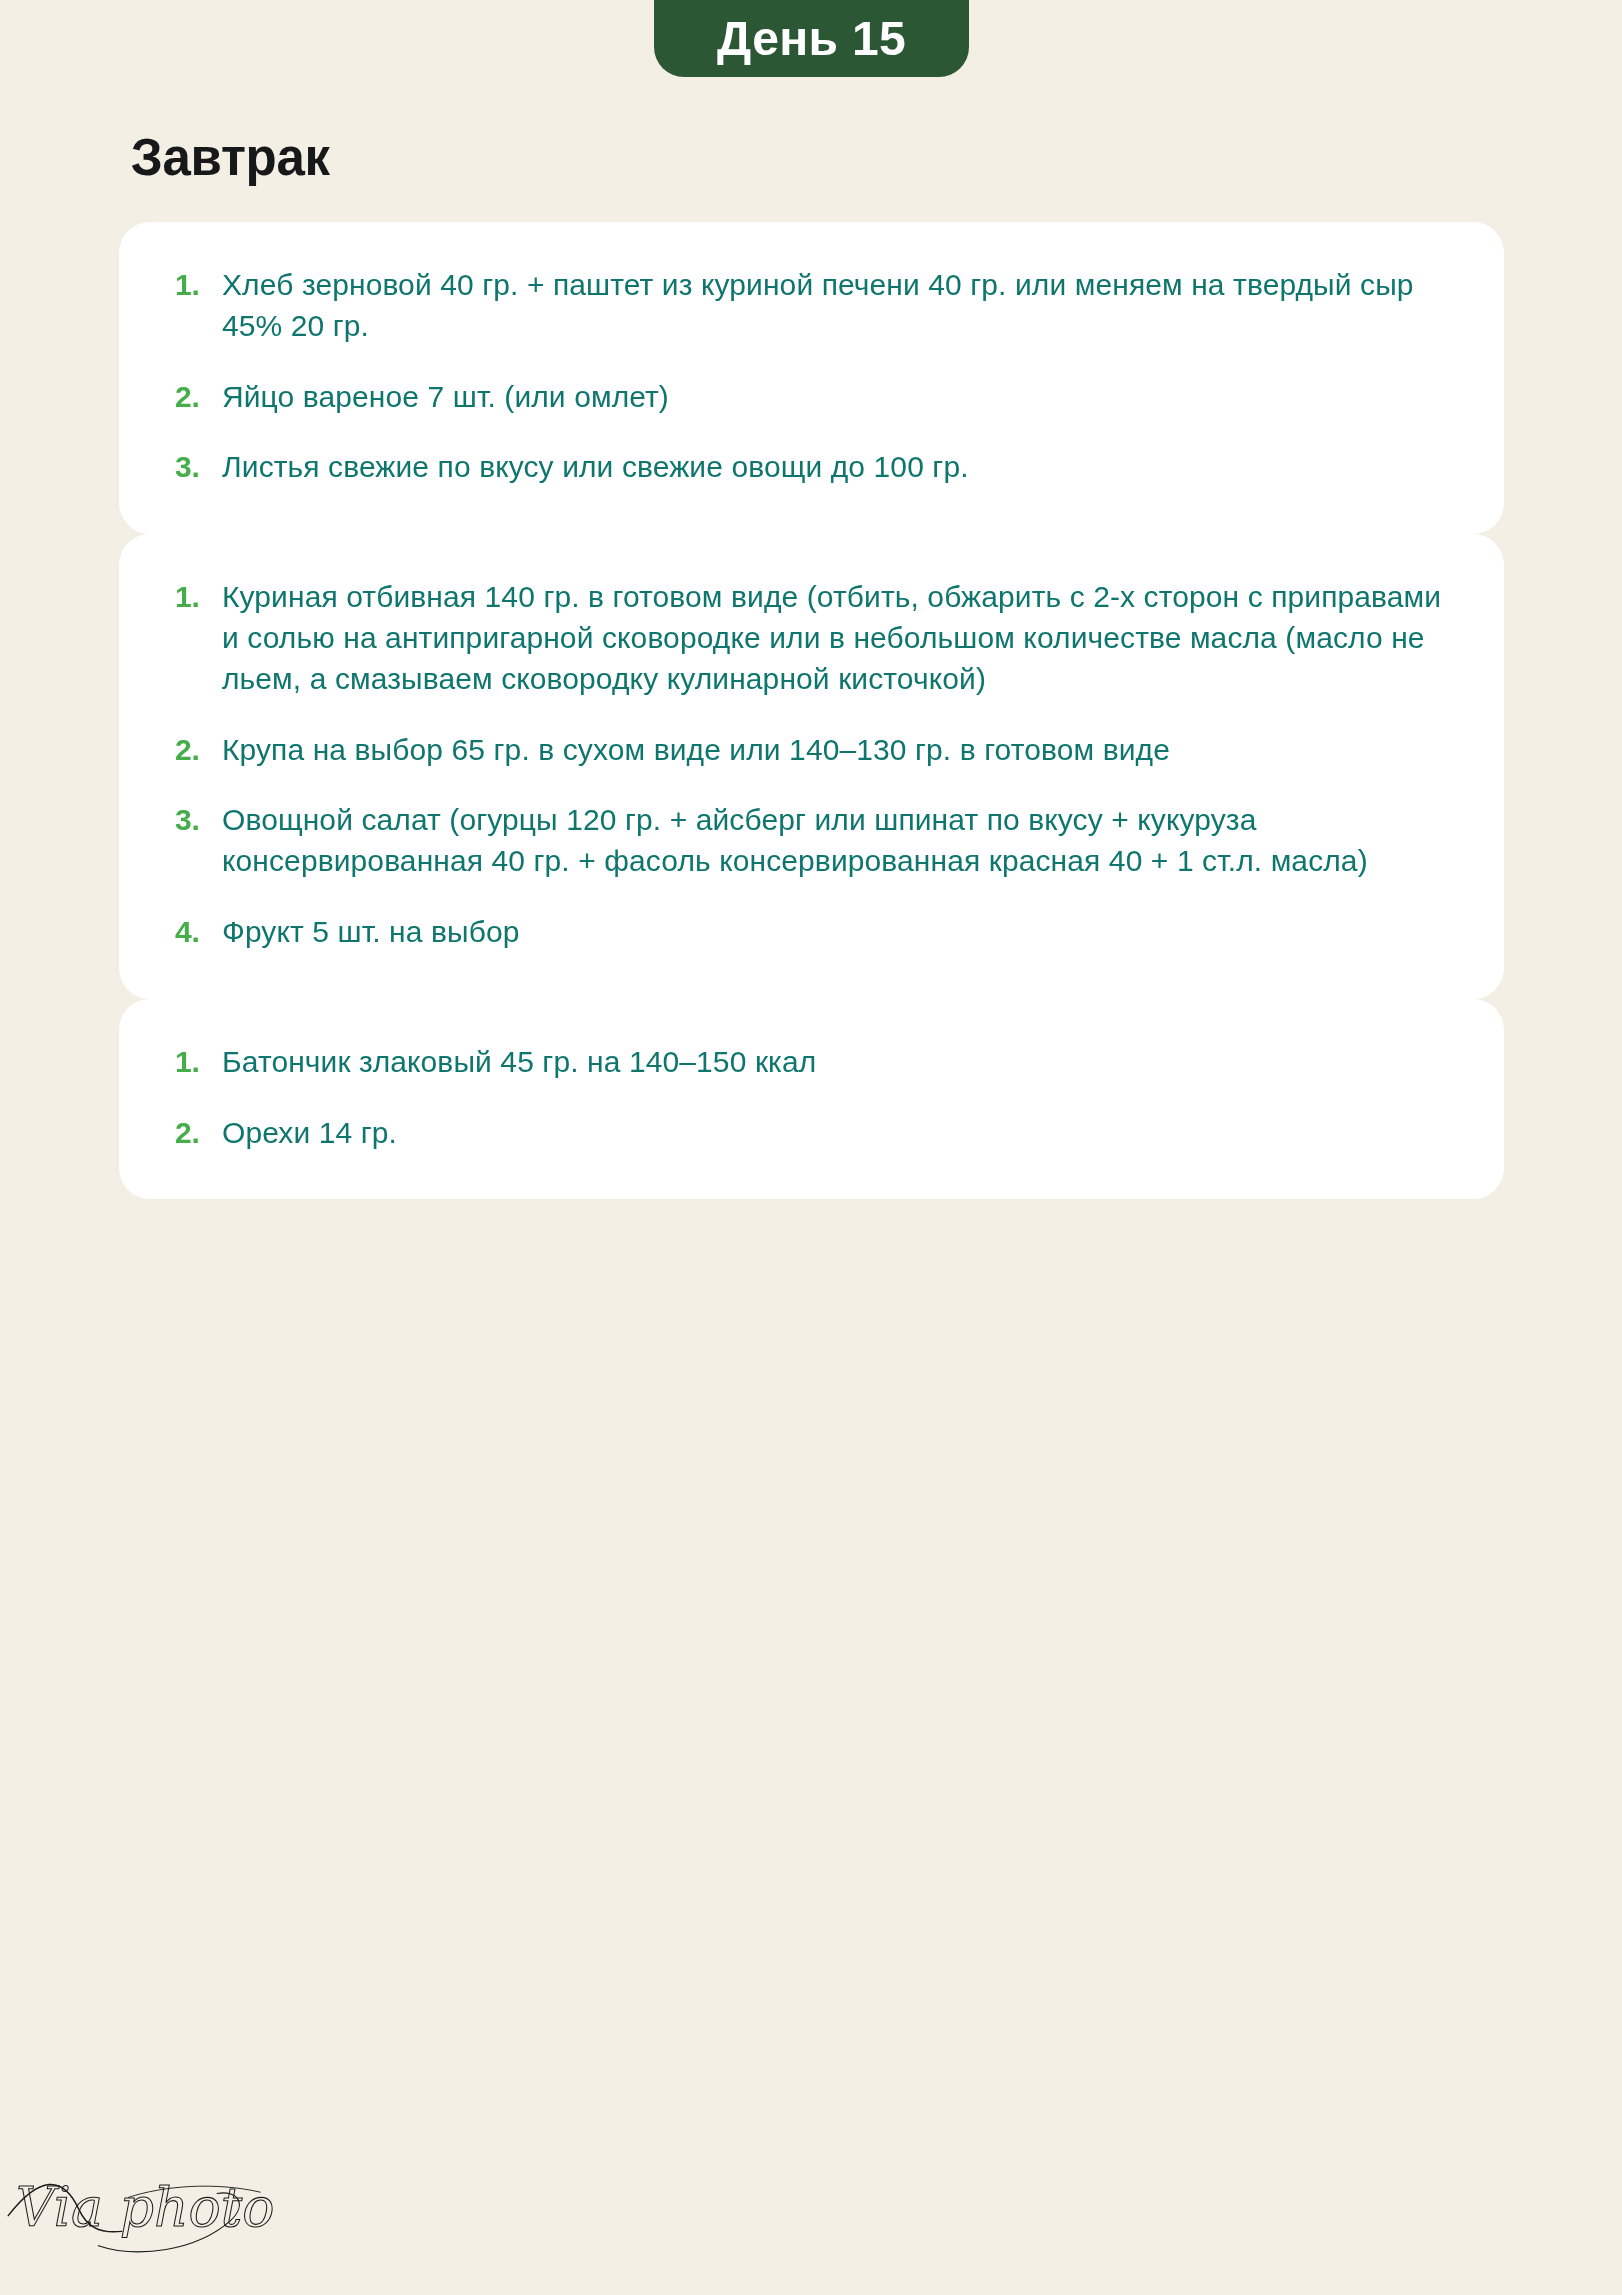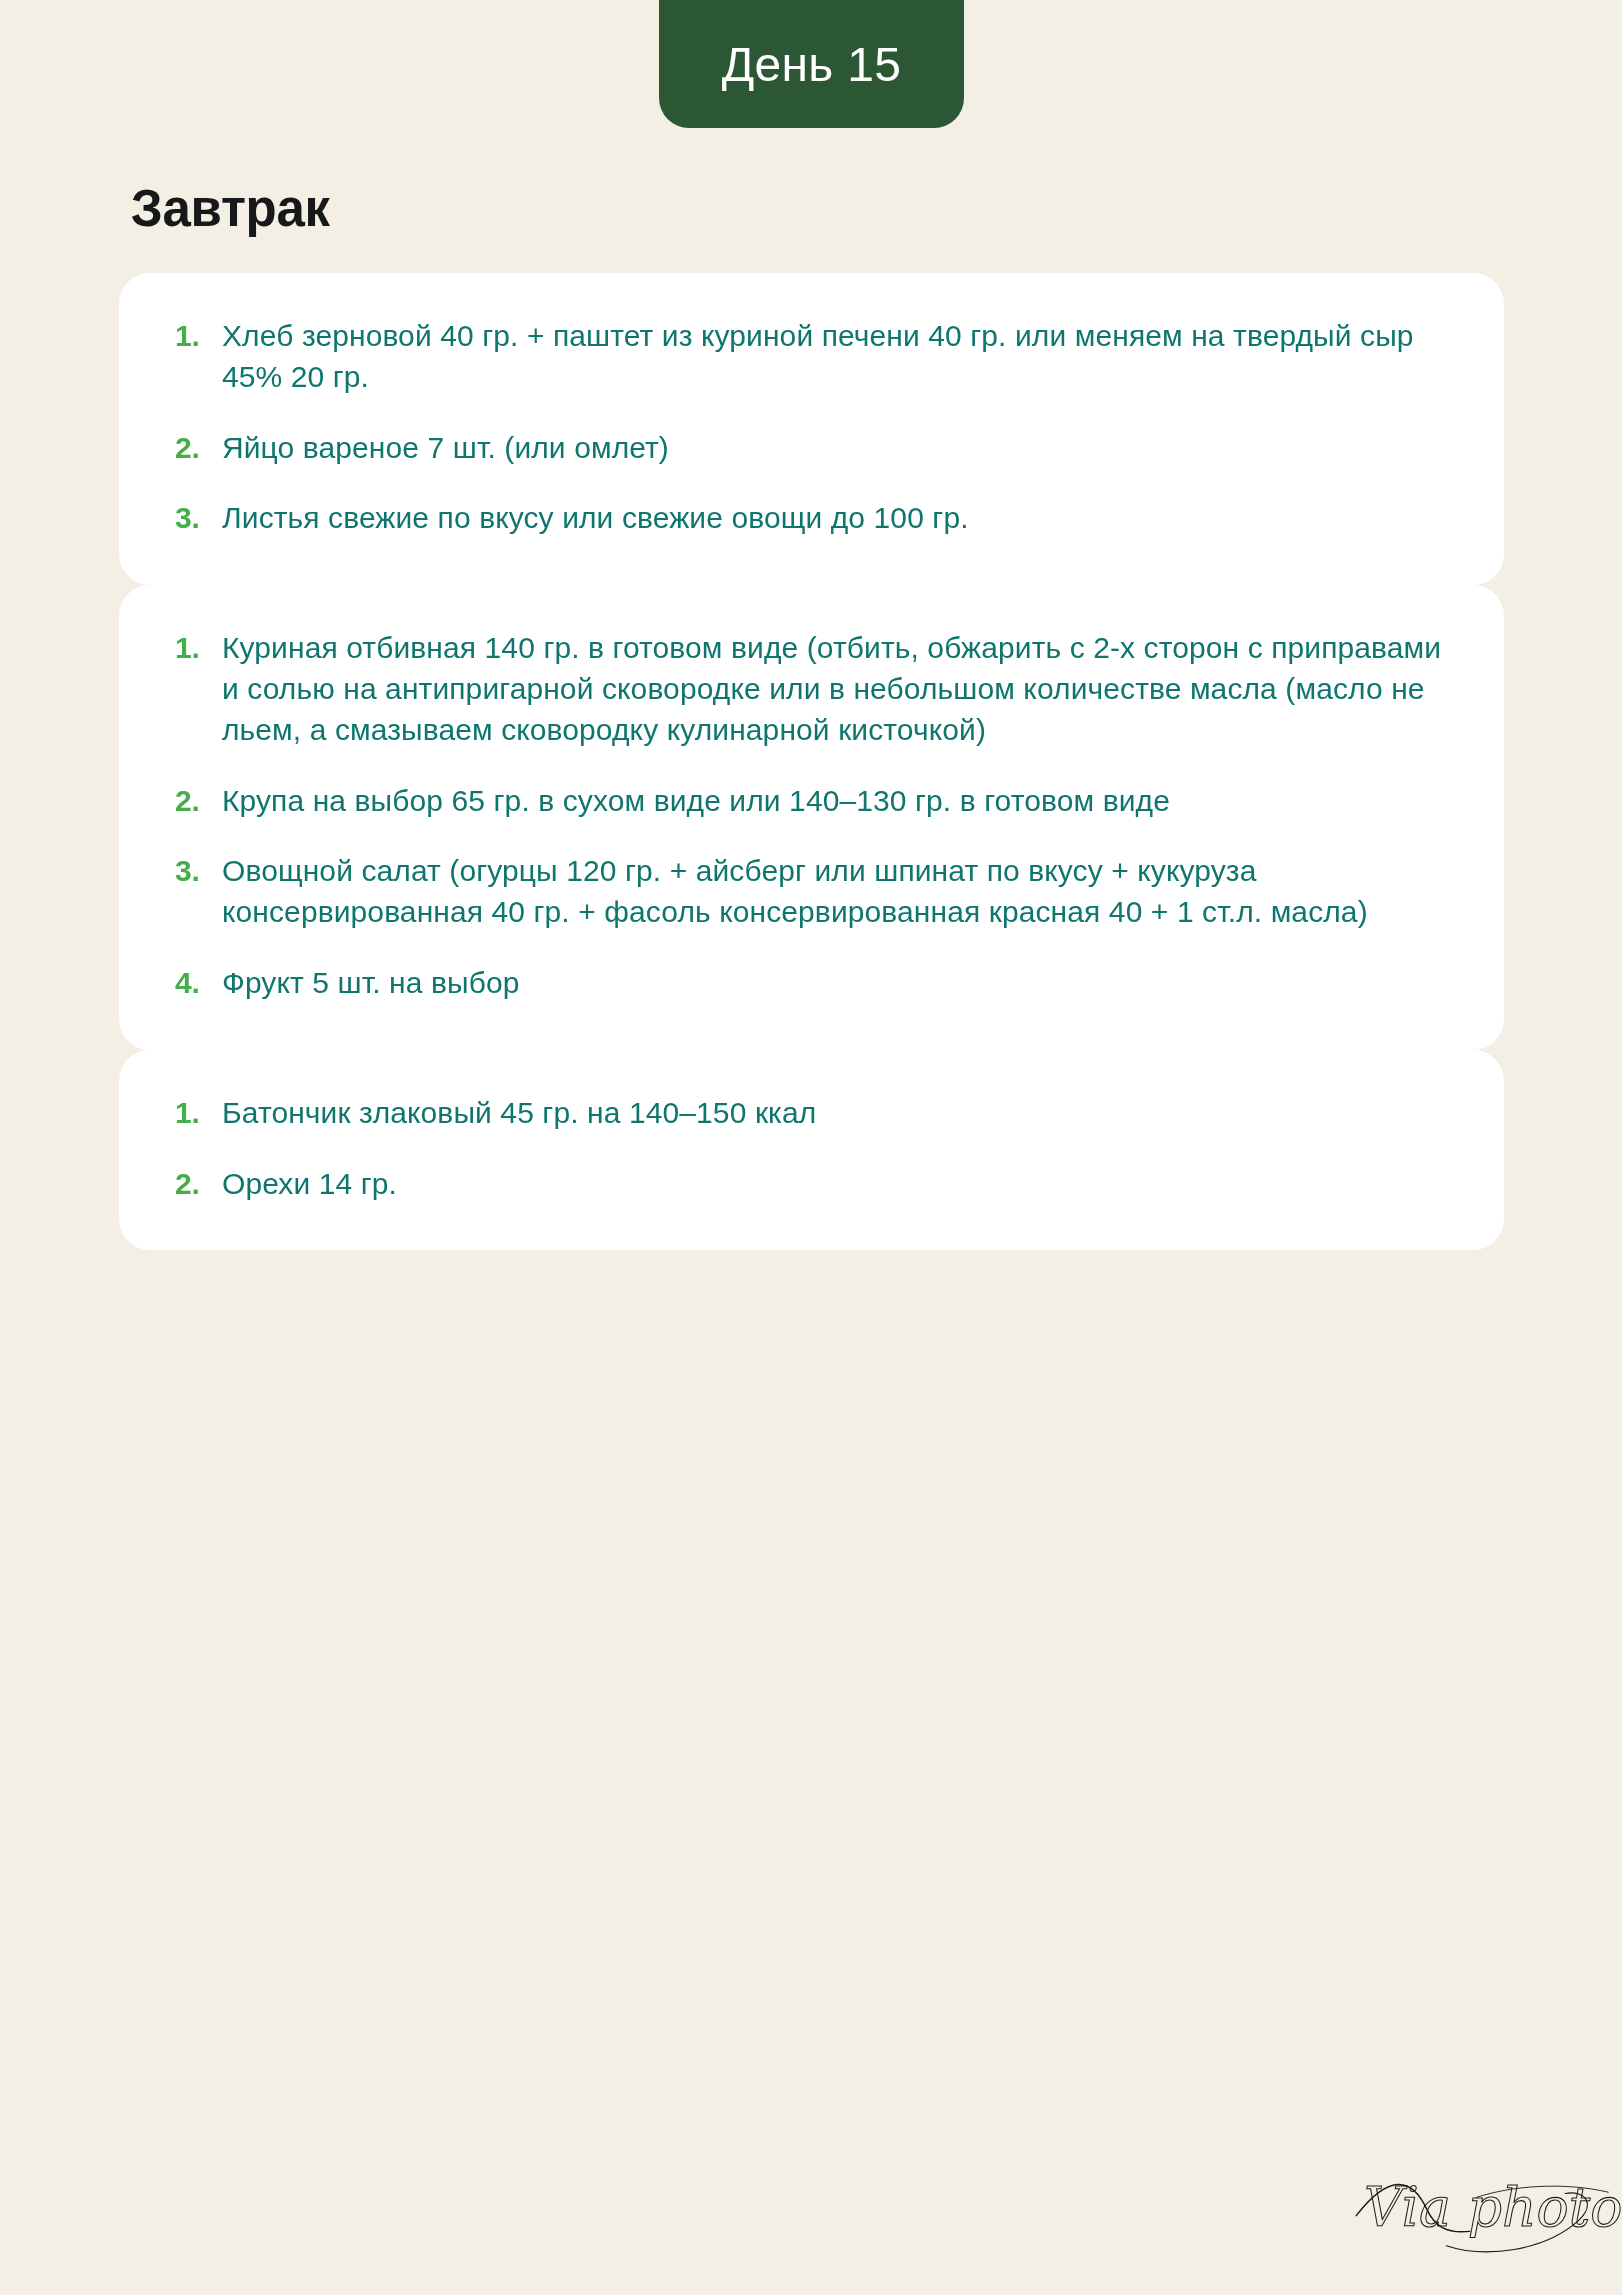--- a/index.html
+++ b/index.html
@@ -24,26 +24,26 @@
     display: flex;
     justify-content: center;
     align-items: flex-start;
   }
 
   .day-badge {
     background: #2c5735;
     color: #ffffff;
     border-radius: 0 0 30px 30px;
     padding: 0 63px;
-    height: 128px;
+    height: 77px;
     display: flex;
     align-items: center;
     justify-content: center;
     font-size: 48px;
-    font-weight: 400;
+    font-weight: 700;
     letter-spacing: 0.3px;
     white-space: nowrap;
   }
 
   
   .content {
     padding: 0 119px;
     margin-top: 51px;
   }
 
@@ -102,21 +102,21 @@
     letter-spacing: 0.1px;
   }
 
   
   .watermark {
     position: absolute;
     left: 0;
     right: 0;
     top: 2153px;
     display: flex;
-    justify-content: flex-end;
+    justify-content: flex-start;
     align-items: center;
     pointer-events: none;
   }
 
   .watermark svg {
     display: block;
   }
 
   .wm-text {
     font-family: "DejaVu Serif", serif;

